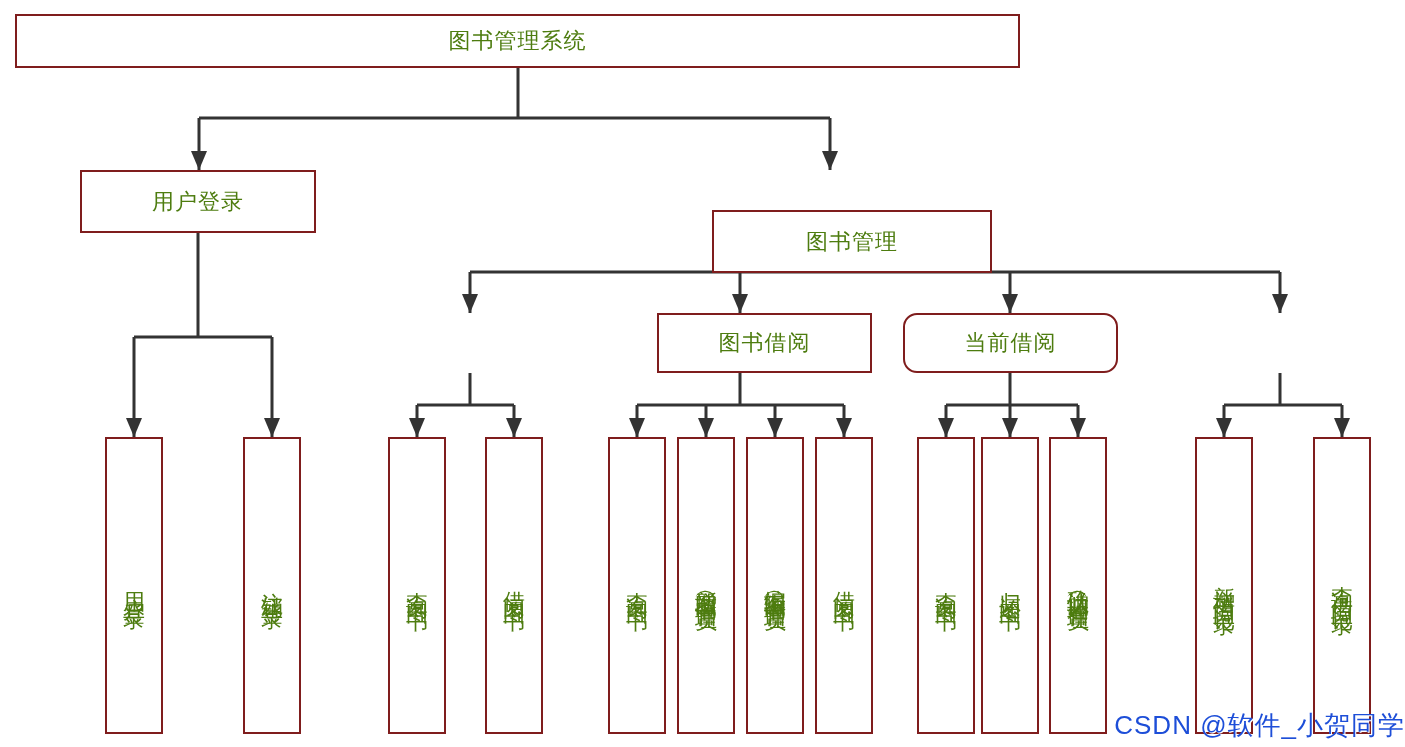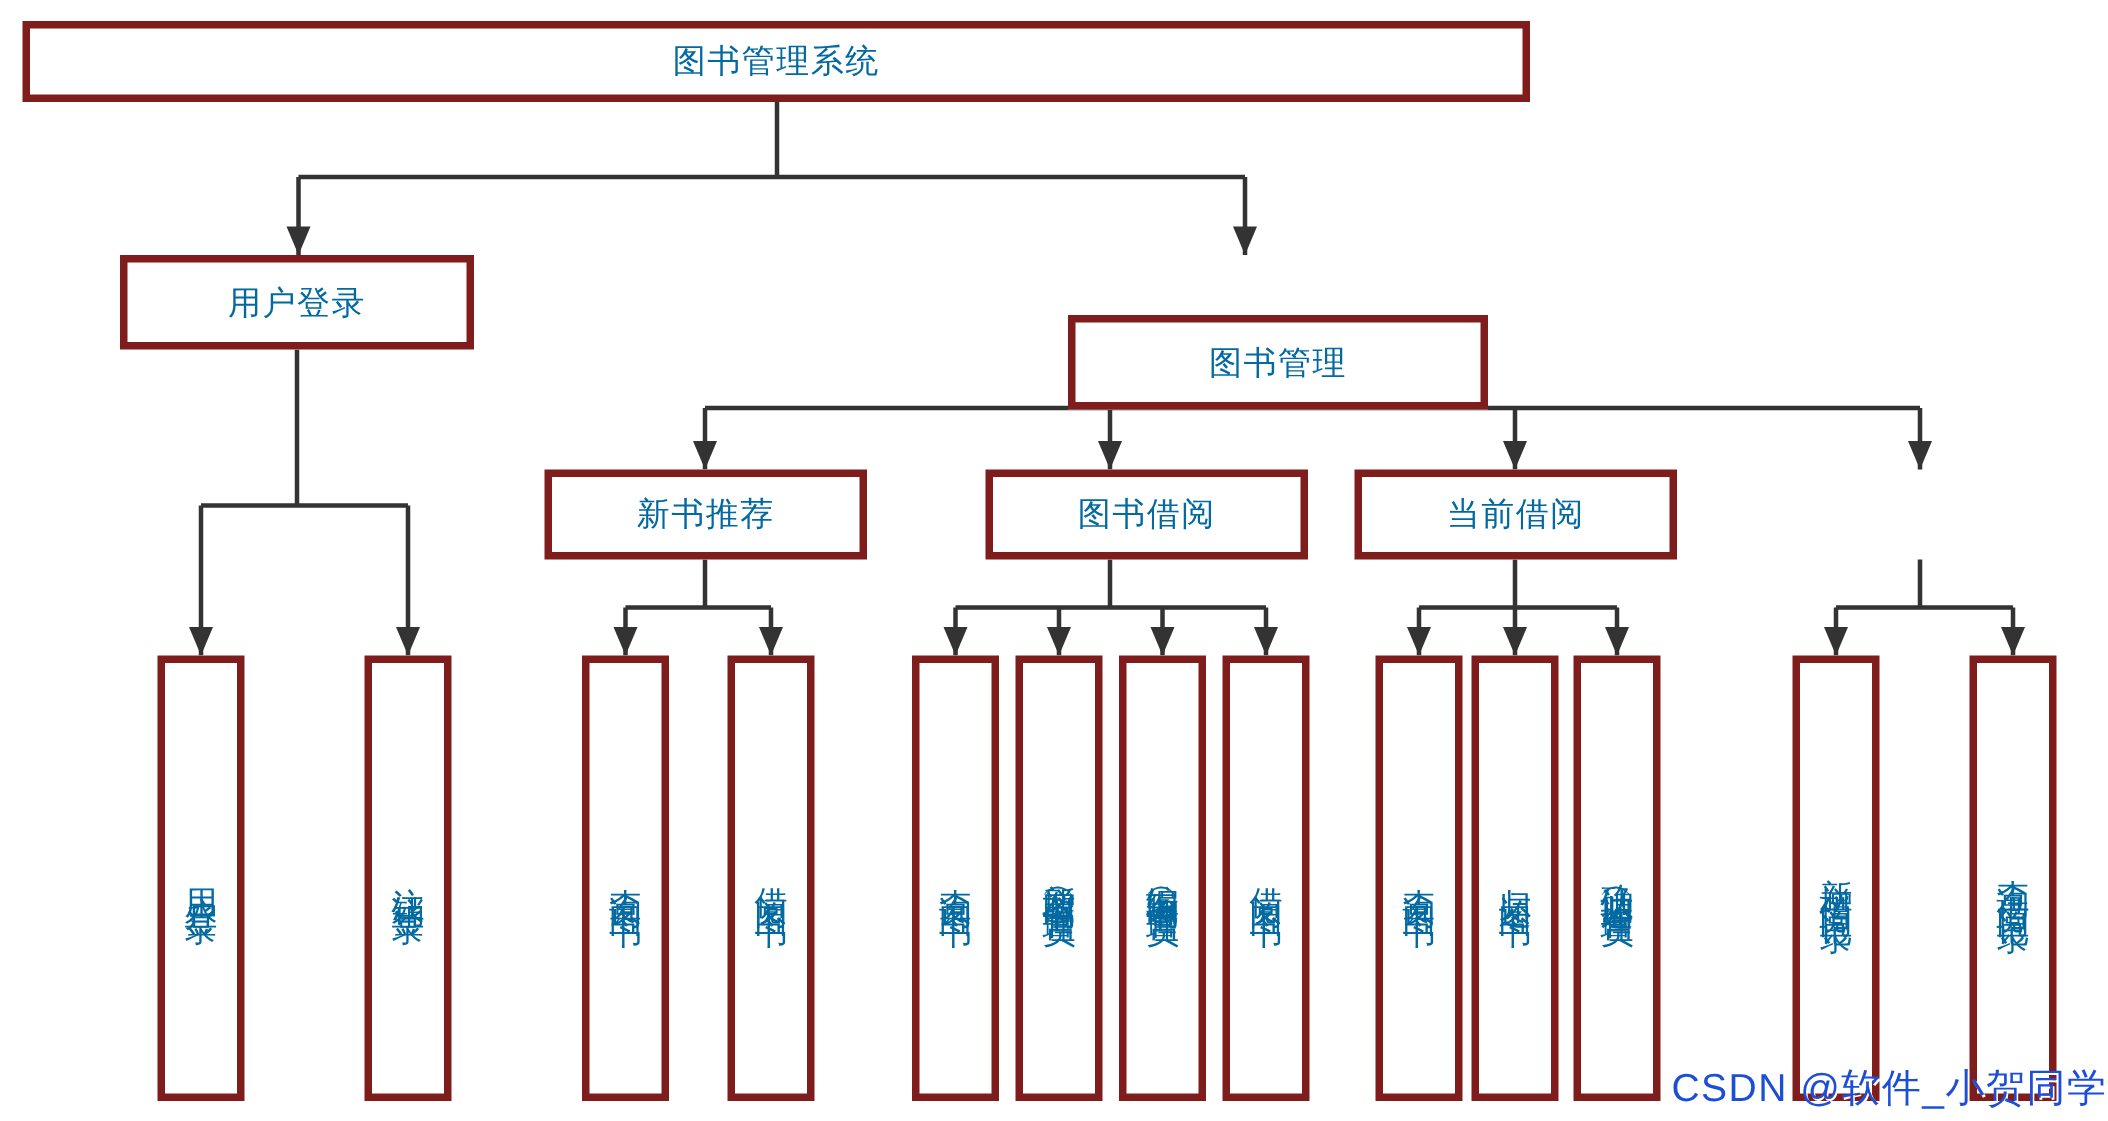--- a/index.html
+++ b/index.html
@@ -18,25 +18,25 @@
   .connectors {
     position: absolute;
     left: 0;
     top: 0;
     z-index: 1;
   }
   .node {
     position: absolute;
     box-sizing: border-box;
     background: #ffffff;
-    border: 5px solid #7f1d1d;
+    border: 2px solid #7f1d1d;
     display: flex;
     align-items: center;
     justify-content: center;
-    color: #0369a1;
+    color: #4d7c0f;
     font-size: 22px;
     letter-spacing: 1px;
     z-index: 2;
     text-align: center;
   }
   .vnode {
     writing-mode: vertical-rl;
     text-orientation: mixed;
     letter-spacing: 6px;
     line-height: 1;
@@ -100,23 +100,22 @@
       <polygon points="1216,418 1232,418 1224,437"></polygon>
       <polygon points="1334,418 1350,418 1342,437"></polygon>
     </g>
   </svg>
 
   <div class="node" style="left:15px; top:14px; width:1005px; height:54px;">图书管理系统</div>
 
   <div class="node" style="left:80px; top:170px; width:236px; height:63px;">用户登录</div>
   <div class="node" style="left:712px; top:166px; width:280px; height:63px;margin-top:44px;">图书管理</div>
 
-  <div class="node" style="left:363px; top:313px; width:215px; height:60px;">新书推荐</div>
   <div class="node" style="left:633px; top:313px; width:215px; height:60px;margin-left:24px;">图书借阅</div>
-  <div class="node" style="left:903px; top:313px; width:215px; height:60px;">当前借阅</div>
+  <div class="node" style="left:903px; top:313px; width:215px; height:60px;border-radius:14px;">当前借阅</div>
 
   <div class="node vnode" style="left:105px; top:437px; width:58px; height:297px;">用户登录</div>
   <div class="node vnode" style="left:243px; top:437px; width:58px; height:297px;">注销登录</div>
 
   <div class="node vnode" style="left:388px; top:437px; width:58px; height:297px;">查询图书</div>
   <div class="node vnode" style="left:485px; top:437px; width:58px; height:297px;">借阅图书</div>
 
   <div class="node vnode" style="left:608px; top:437px; width:58px; height:297px;">查询图书</div>
   <div class="node vnode tight" style="left:677px; top:437px; width:58px; height:297px;">新增图书（管理员）</div>
   <div class="node vnode tight" style="left:746px; top:437px; width:58px; height:297px;">编辑图书（管理员）</div>

